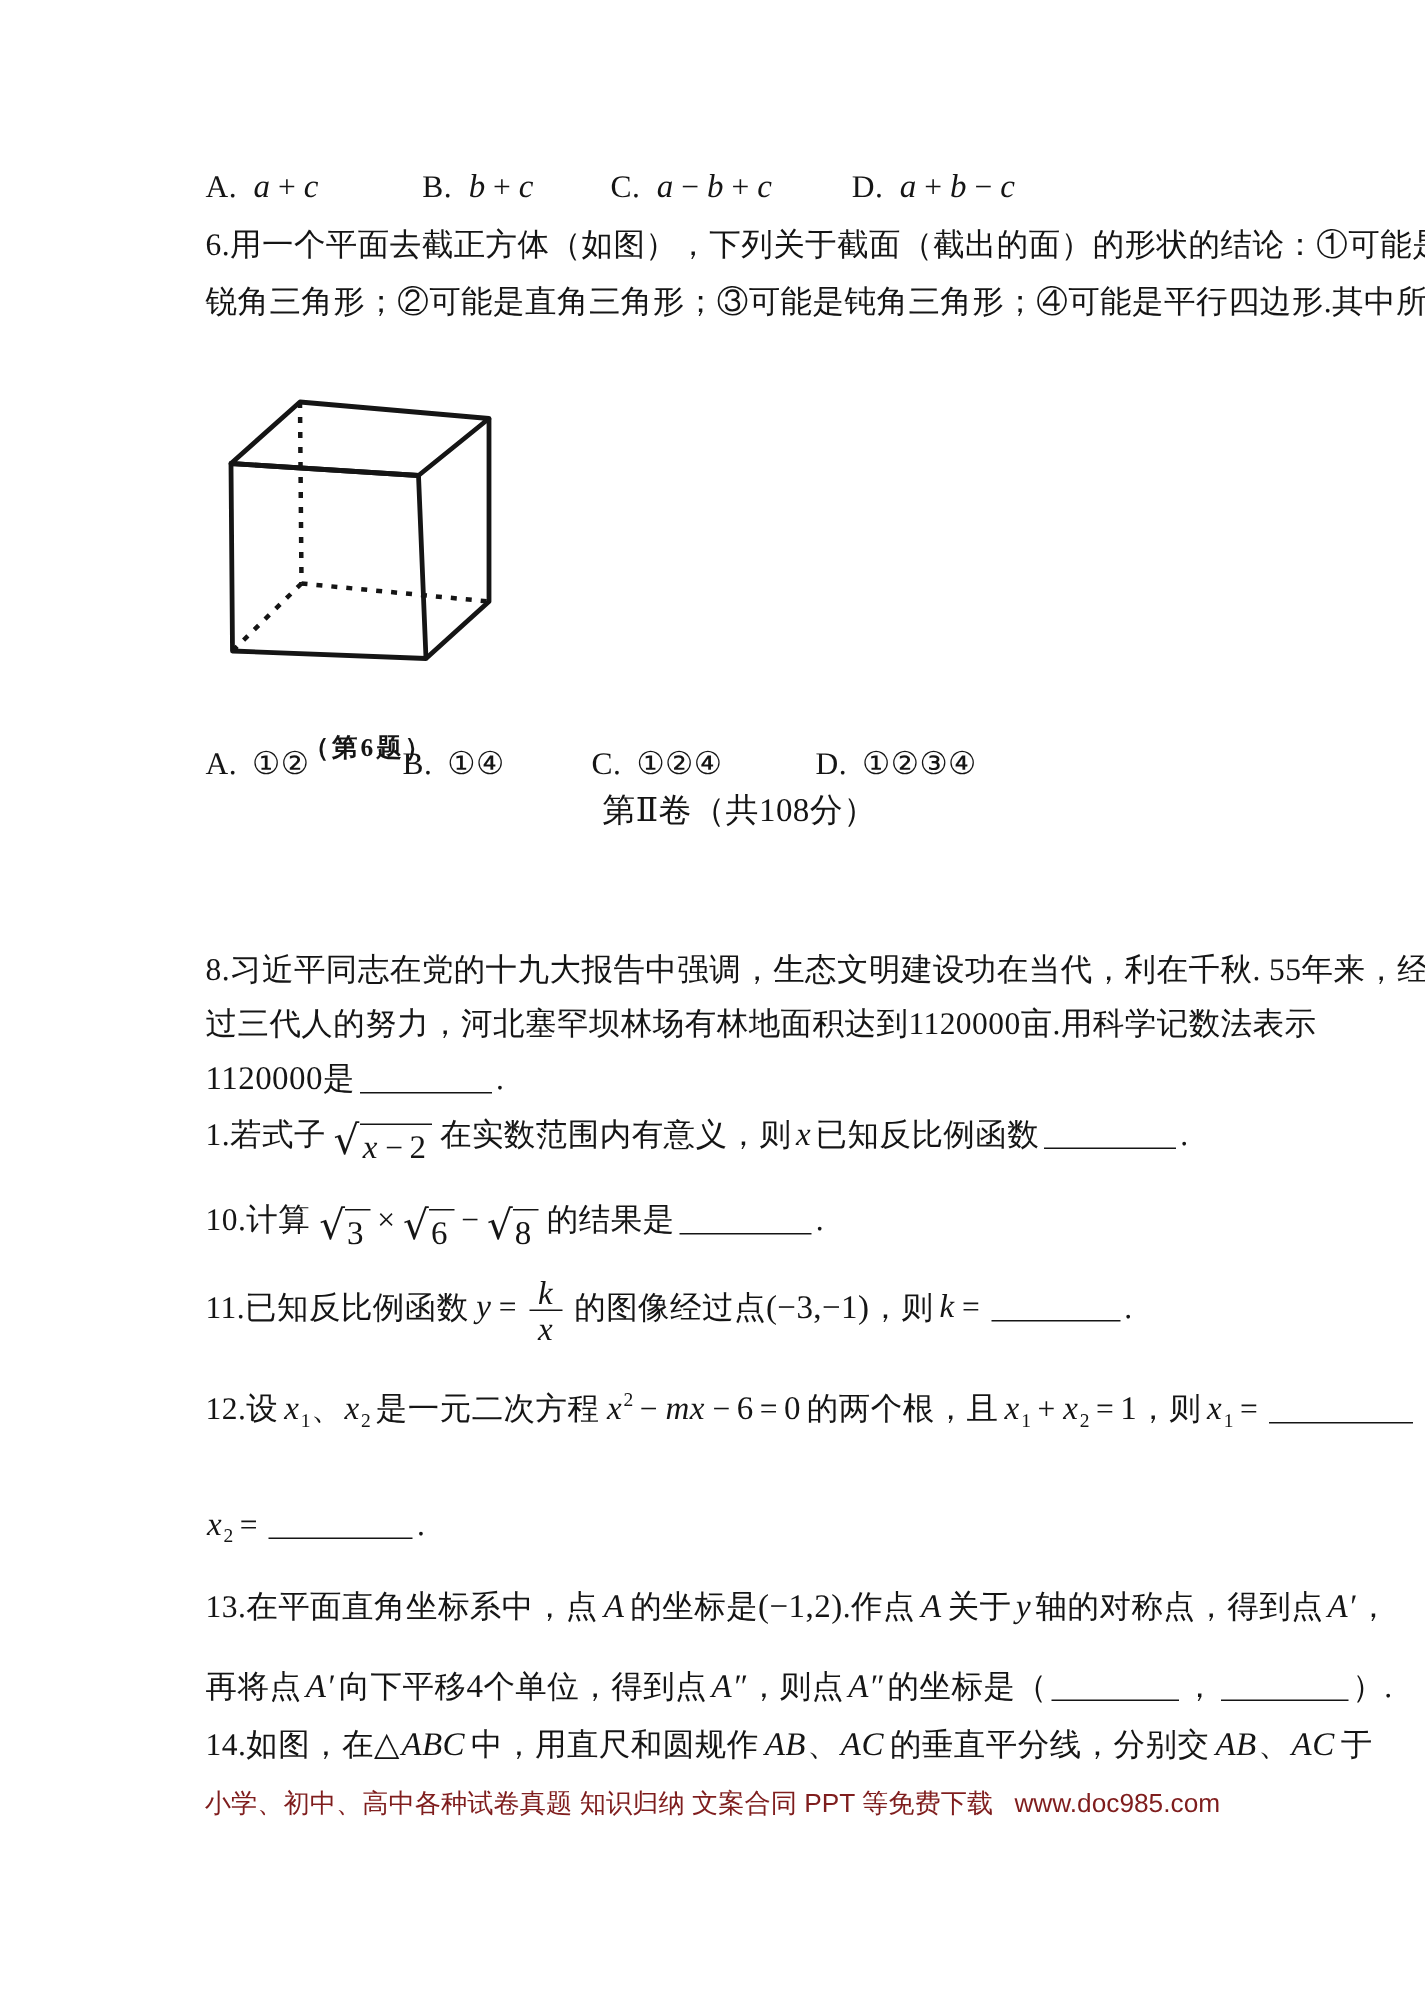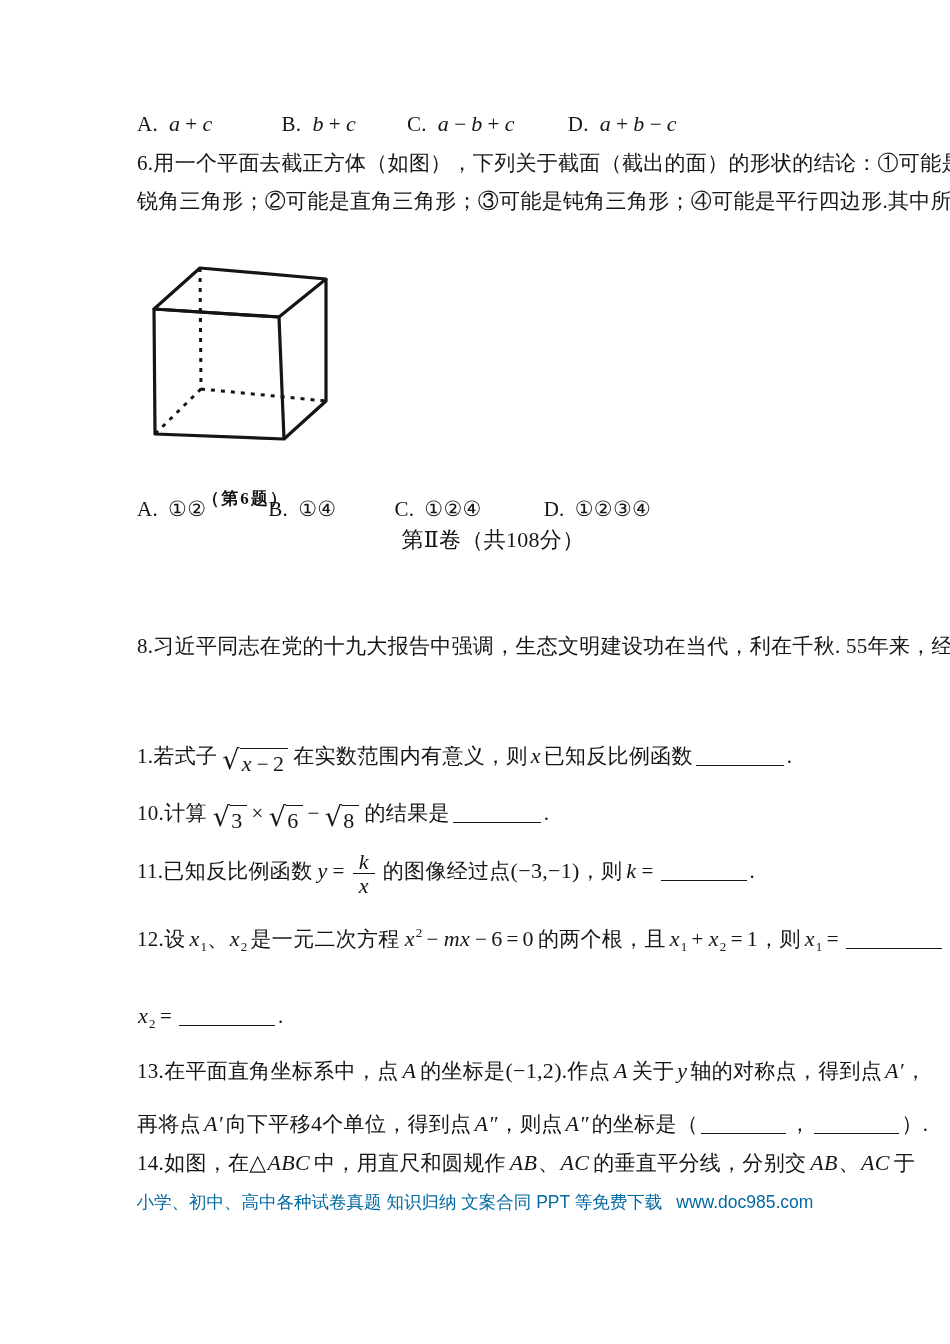--- a/index.html
+++ b/index.html
@@ -40,21 +40,21 @@
   }
   .m-fnum{padding:0 5px;}
   .m-fden{border-top:1.6px solid #151515;padding:0 5px;}
   .figure{position:absolute;left:143px;top:252px;}
   .fig-caption{
     position:absolute;left:148px;top:443px;width:195px;text-align:center;
     font-size:17px;font-weight:bold;letter-spacing:2px;margin-top:44px;
   }
   .footer{
     position:absolute;left:0;top:1190px;width:950px;text-align:center;
-    font-size:17.5px;font-family:"Liberation Sans","DejaVu Sans",sans-serif;color:#0369a1;
+    font-size:17.5px;font-family:"Liberation Sans","DejaVu Sans",sans-serif;color:#7f1d1d;
   }
   .footer .furl{margin-left:14px;font-weight:500;}
 </style>
 </head>
 <body>
 
 <div class="page">
 
   <div class="line opts-row" style="top:110px">
     <span class="opt">
@@ -109,20 +109,22 @@
         <span class="olabel">D.</span>
         <span>①②③④</span>
       </span>
   </div>
 
   <div class="line center part-title" style="top:526px">第Ⅱ卷（共108分）</div>
 
 
 
   <div class="line" style="top:633px">8.习近平同志在党的十九大报告中强调，生态文明建设功在当代，利在千秋. 55年来，经</div>
+  <div class="line" style="top:669px">过三代人的努力，河北塞罕坝林场有林地面积达到1120000亩.用科学记数法表示</div>
+  <div class="line" style="top:705px"><span class="m-num">1120000</span><span class="m-txt">是</span><span class="m-blank" style="width: 88px;"></span><span class="m-txt">.</span></div>
 
   <div class="line" style="top:742px"><span class="m-txt">1.若式子</span><span class="m-sp" style="width: 4px;"></span><span class="m-sqrt">
         <span class="m-rad">√</span>
         <span class="m-radcnt"><span class="m-var">x</span><span class="m-op">−</span><span class="m-num">2</span></span>
       </span><span class="m-sp" style="width: 4px;"></span><span class="m-txt">在实数范围内有意义，则</span><span class="m-sp" style="width: 2px;"></span><span class="m-var">x</span><span class="m-sp" style="width: 2px;"></span><span class="m-txt">已知反比例函数</span><span class="m-blank" style="width: 88px;"></span><span class="m-txt">.</span></div>
 
   <div class="line" style="top:800px"><span class="m-txt">10.计算</span><span class="m-sp" style="width: 5px;"></span><span class="m-sqrt">
         <span class="m-rad">√</span>
         <span class="m-radcnt"><span class="m-num">3</span></span>
       </span><span class="m-op">×</span><span class="m-sqrt">

